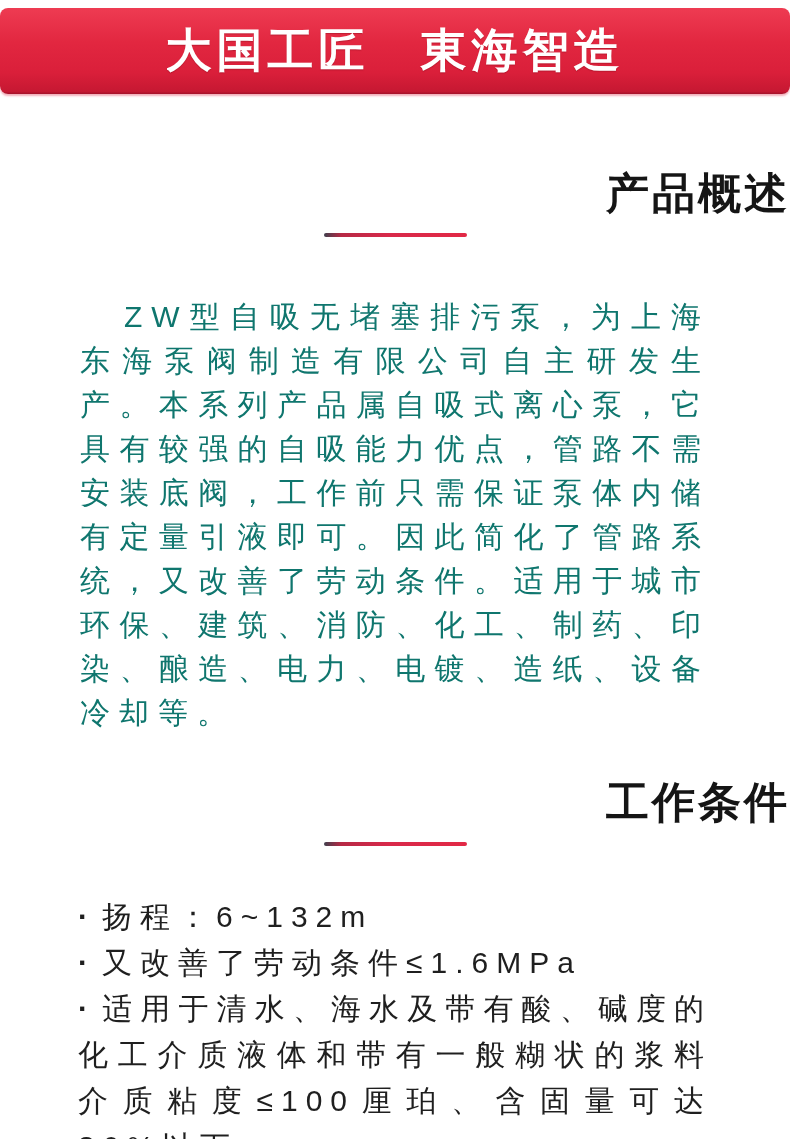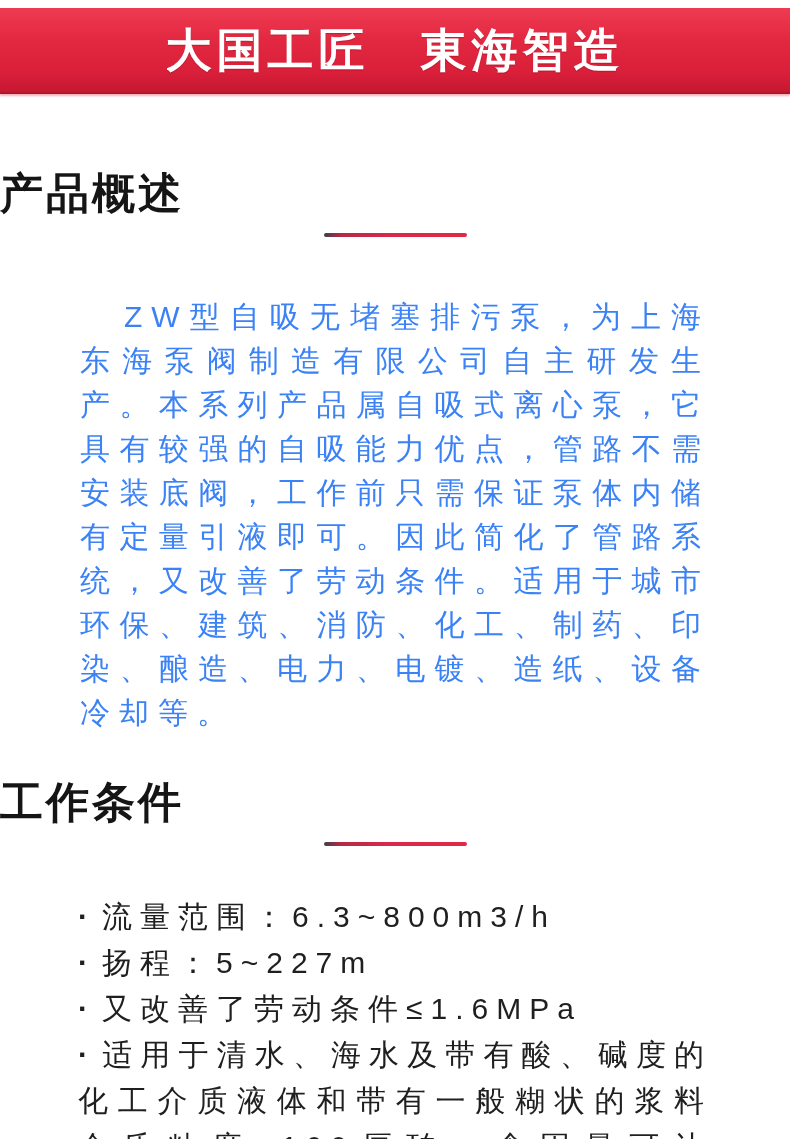--- a/index.html
+++ b/index.html
@@ -13,39 +13,39 @@
     width: 790px;
     height: 1139px;
     margin: 0 auto;
     background: #ffffff;
     overflow: hidden;
   }
   
   .banner {
     margin: 8px 0 0 0;
     height: 86px;
-    border-radius: 0;
+    border-radius: 8px;
     background: linear-gradient(180deg, #ee3b52 0%, #e22740 40%, #da1f3a 75%, #c61832 97%, #a3122a 100%);
     box-shadow: 0 2px 2px rgba(226, 80, 104, 0.45);
     display: flex;
     align-items: center;
     justify-content: center;
   }
   .banner-title {
     color: #ffffff;
     font-size: 46px;
     font-weight: 700;
     letter-spacing: 5px;
     text-shadow: 0 1px 1px rgba(120, 8, 24, 0.35);
     white-space: nowrap;
   }
   
   .section-title {
     margin: 0;
-    text-align: left;
+    text-align: right;
     font-size: 43px;
     font-weight: 700;
     color: #151515;
     letter-spacing: 3px;
     line-height: 46px;
   }
   .title-overview { margin-top: 76px; }
   .title-conditions { margin-top: 44px; }
   .title-underline {
     width: 143px;
@@ -53,21 +53,21 @@
     margin: 17px auto 0 auto;
     border-radius: 2px;
     background: linear-gradient(90deg, #3f3f4d 0%, #b62945 12%, #d8294a 45%, #e22845 100%);
   }
   
   .overview-paragraph {
     margin: 58px 80px 0 80px;
     font-size: 30px;
     line-height: 44px;
     letter-spacing: 9px;
-    color: #3b82f6;
+    color: #0f766e;
     text-align: justify;
     text-indent: 44px;
   }
   
   .bullet-list {
     margin: 48px 78px 0 78px;
   }
   .bullet-item {
     margin: 0;
     font-size: 30px;
@@ -95,24 +95,21 @@
   <h2 class="section-title title-overview">产品概述</h2>
   <div class="title-underline"></div>
 
   <p class="overview-paragraph">ZW型自吸无堵塞排污泵，为上海东海泵阀制造有限公司自主研发生产。本系列产品属自吸式离心泵，它具有较强的自吸能力优点，管路不需安装底阀，工作前只需保证泵体内储有定量引液即可。因此简化了管路系统，又改善了劳动条件。适用于城市环保、建筑、消防、化工、制药、印染、酿造、电力、电镀、造纸、设备冷却等。</p>
 
   <h2 class="section-title title-conditions">工作条件</h2>
   <div class="title-underline"></div>
 
   <div class="bullet-list">
     <p class="bullet-item">
-      <span class="bullet-marker">·</span><span>流量范围：6.3~800m3/h</span>
-    </p>
-    <p class="bullet-item">
-      <span class="bullet-marker">·</span><span>扬程：5~227m</span>
+      <span class="bullet-marker">·</span><span>扬程：6~132m</span>
     </p>
     <p class="bullet-item">
       <span class="bullet-marker">·</span><span>又改善了劳动条件≤1.6MPa</span>
     </p>
     <p class="bullet-item">
       <span class="bullet-marker">·</span><span>适用于清水、海水及带有酸、碱度的化工介质液体和带有一般糊状的浆料介质粘度≤100厘珀、含固量可达30%以下</span>
     </p>
   </div>
 
 </div>

